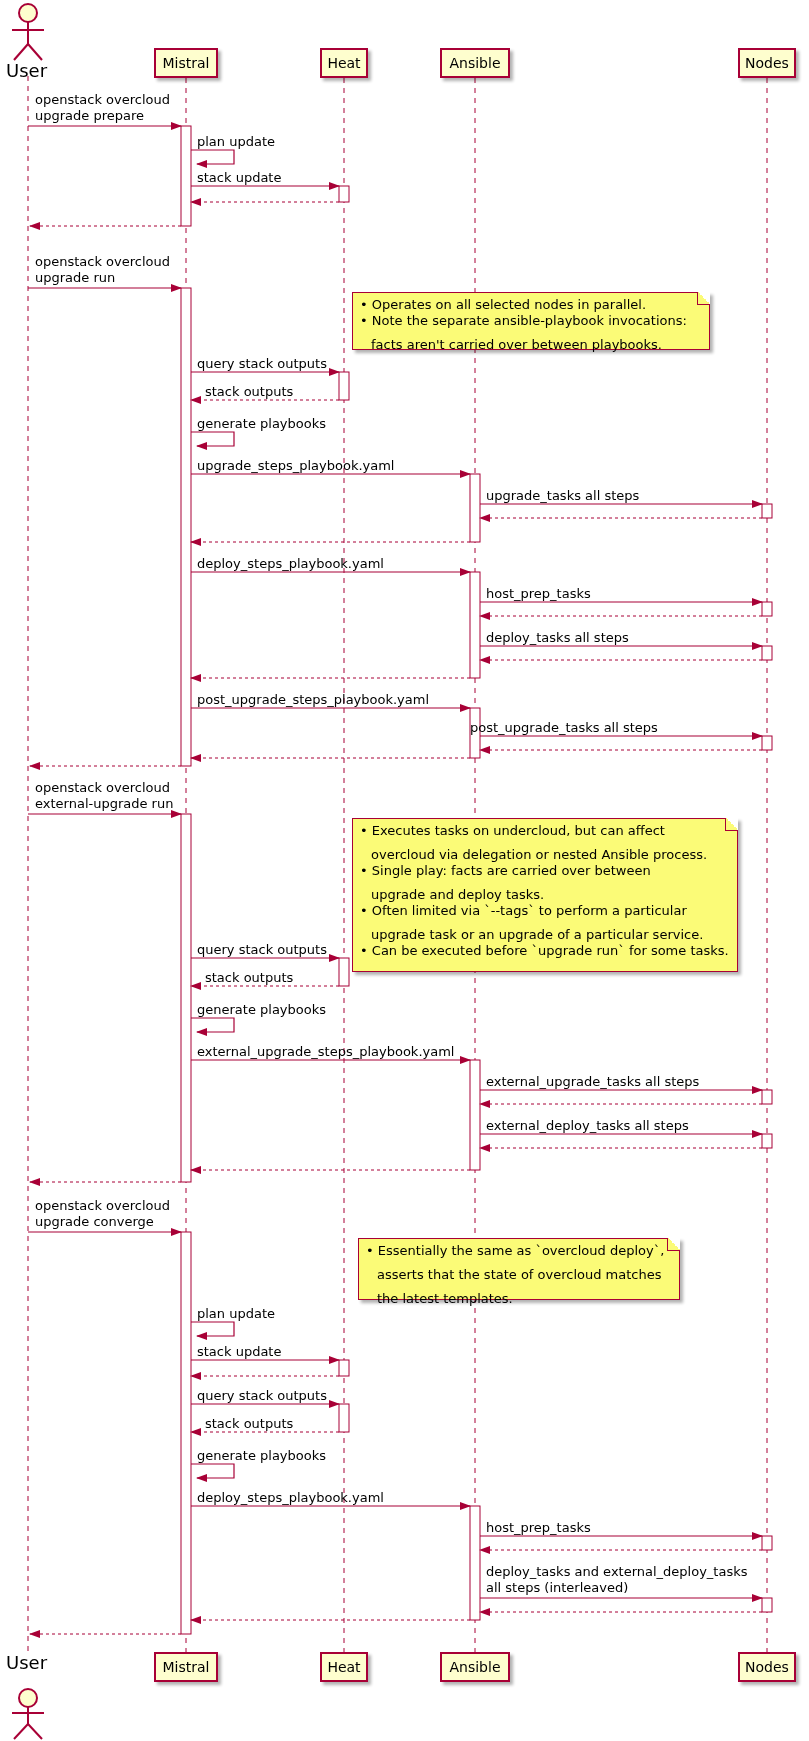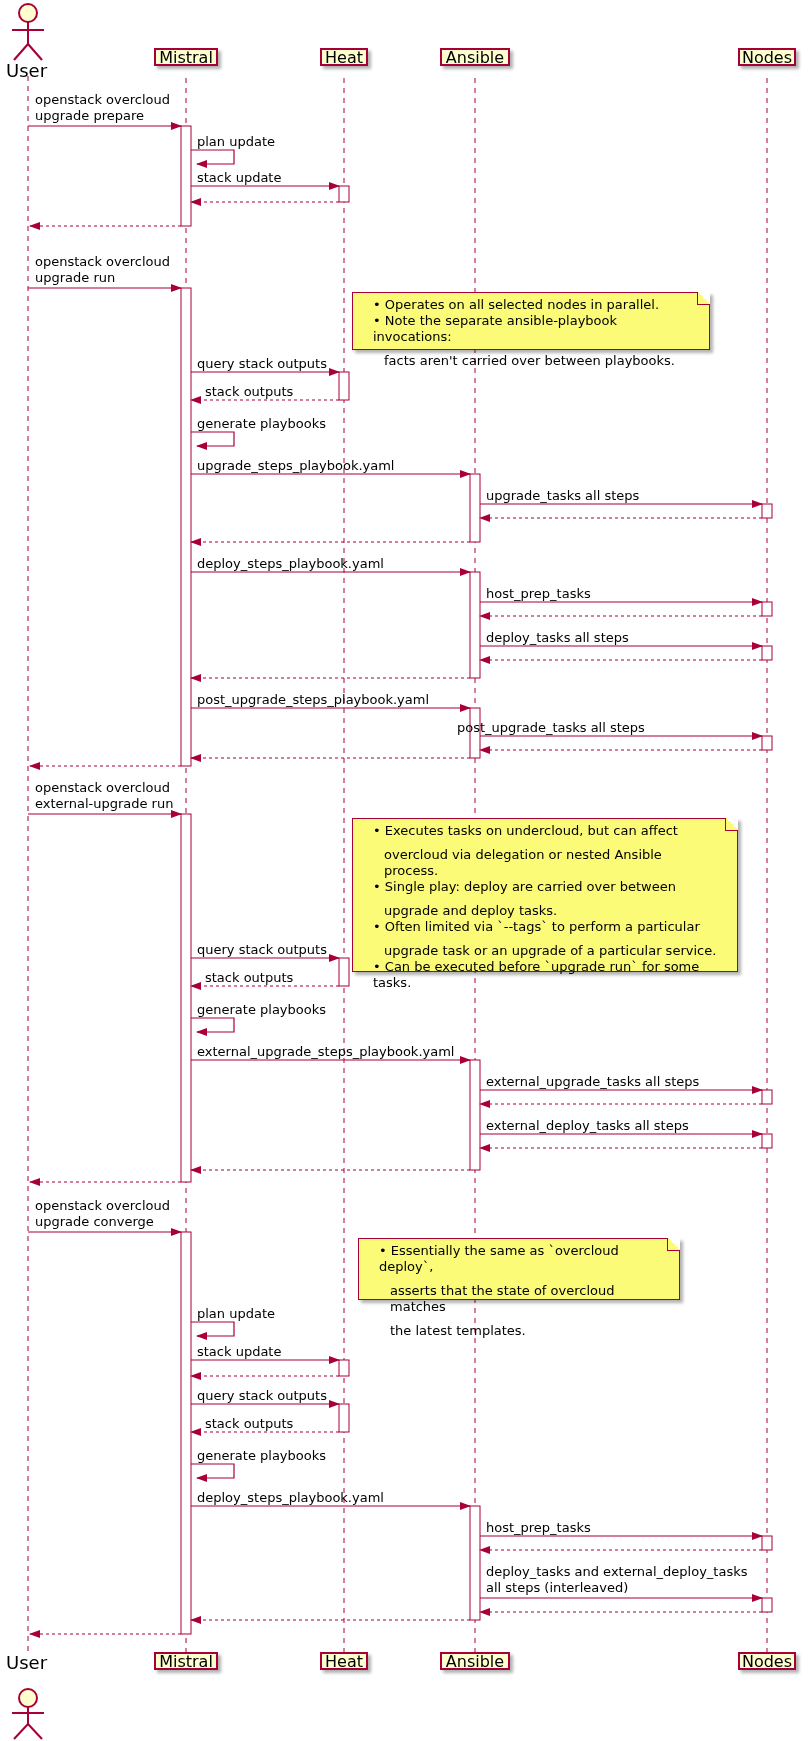--- a/index.html
+++ b/index.html
@@ -1,28 +1,28 @@
 <!DOCTYPE html>
 <html><head>
 <meta charset="utf-8">
 <style>
   html,body{margin:0;padding:0;background:#ffffff;}
   .canvas{position:relative;width:809px;height:1741px;background:#ffffff;
           font-family:"DejaVu Sans",sans-serif;overflow:hidden;}
   svg.layer{position:absolute;left:0;top:0;z-index:1;}
-  .pbox{position:absolute;box-sizing:border-box;height:18px;background:#FEFECE;
+  .pbox{position:absolute;box-sizing:border-box;height:30px;background:#FEFECE;
         border:2px solid #A80036;box-shadow:3px 3px 3px rgba(0,0,0,0.30);
         display:flex;align-items:center;justify-content:center;
-        font-size:16px;color:#000;z-index:2;}
+        font-size:14px;color:#000;z-index:2;}
   .alabel{position:absolute;font-size:18px;color:#000;text-align:left;z-index:3;}
   .msg{position:absolute;font-size:13px;line-height:16px;color:#000;
        white-space:pre-line;z-index:3;}
   .note{position:absolute;box-sizing:border-box;background:#FBFB77;
         border:1px solid #A80036;box-shadow:3px 3px 3px rgba(0,0,0,0.30);
-        padding:4px 20px;font-size:13px;line-height:16px;color:#000;z-index:2;}
+        padding:4px 7px;font-size:13px;line-height:16px;color:#000;z-index:2;}
   .note .fold{position:absolute;top:-1px;right:-1px;width:12px;height:12px;
         background:linear-gradient(225deg,#ffffff 0%,#ffffff 50%,#FBFB77 50%,#FBFB77 100%);
         border-left:1px solid #A80036;border-bottom:1px solid #A80036;}
   .note .cont{padding-left:11px;margin-top:8px;}
 </style>
 </head>
 <body>
 
 <div class="canvas">
 
@@ -155,21 +155,21 @@
   <div class="note" style="left:352px;top:292px;width:358px;height:58px;">
     <div class="fold"></div>
     <div>• Operates on all selected nodes in parallel.</div>
     <div>• Note the separate ansible-playbook invocations:</div>
     <div class="cont">facts aren't carried over between playbooks.</div>
   </div>
   <div class="note" style="left:352px;top:818px;width:386px;height:154px;">
     <div class="fold"></div>
     <div>• Executes tasks on undercloud, but can affect</div>
     <div class="cont">overcloud via delegation or nested Ansible process.</div>
-    <div>• Single play: deploy are carried over between</div>
+    <div>• Single play: facts are carried over between</div>
     <div class="cont">upgrade and deploy tasks.</div>
     <div>• Often limited via `--tags` to perform a particular</div>
     <div class="cont">upgrade task or an upgrade of a particular service.</div>
     <div>• Can be executed before `upgrade run` for some tasks.</div>
   </div>
   <div class="note" style="left:358px;top:1238px;width:322px;height:62px;">
     <div class="fold"></div>
     <div>• Essentially the same as `overcloud deploy`,</div>
     <div class="cont">asserts that the state of overcloud matches</div>
     <div class="cont">the latest templates.</div>
@@ -183,21 +183,21 @@
 upgrade run</div>
   <div class="msg" style="left:197px;top:356px;">query stack outputs</div>
   <div class="msg" style="left:205px;top:384px;">stack outputs</div>
   <div class="msg" style="left:197px;top:416px;">generate playbooks</div>
   <div class="msg" style="left:197px;top:458px;">upgrade_steps_playbook.yaml</div>
   <div class="msg" style="left:486px;top:488px;">upgrade_tasks all steps</div>
   <div class="msg" style="left:197px;top:556px;">deploy_steps_playbook.yaml</div>
   <div class="msg" style="left:486px;top:586px;">host_prep_tasks</div>
   <div class="msg" style="left:486px;top:630px;">deploy_tasks all steps</div>
   <div class="msg" style="left:197px;top:692px;">post_upgrade_steps_playbook.yaml</div>
-  <div class="msg" style="left:457px;top:720px;">post_upgrade_tasks all steps</div>
+  <div class="msg" style="left:470px;top:720px;">post_upgrade_tasks all steps</div>
   <div class="msg" style="left:35px;top:780px;">openstack overcloud
 external-upgrade run</div>
   <div class="msg" style="left:197px;top:942px;">query stack outputs</div>
   <div class="msg" style="left:205px;top:970px;">stack outputs</div>
   <div class="msg" style="left:197px;top:1002px;">generate playbooks</div>
   <div class="msg" style="left:197px;top:1044px;">external_upgrade_steps_playbook.yaml</div>
   <div class="msg" style="left:486px;top:1074px;">external_upgrade_tasks all steps</div>
   <div class="msg" style="left:486px;top:1118px;">external_deploy_tasks all steps</div>
   <div class="msg" style="left:35px;top:1198px;">openstack overcloud
 upgrade converge</div>

